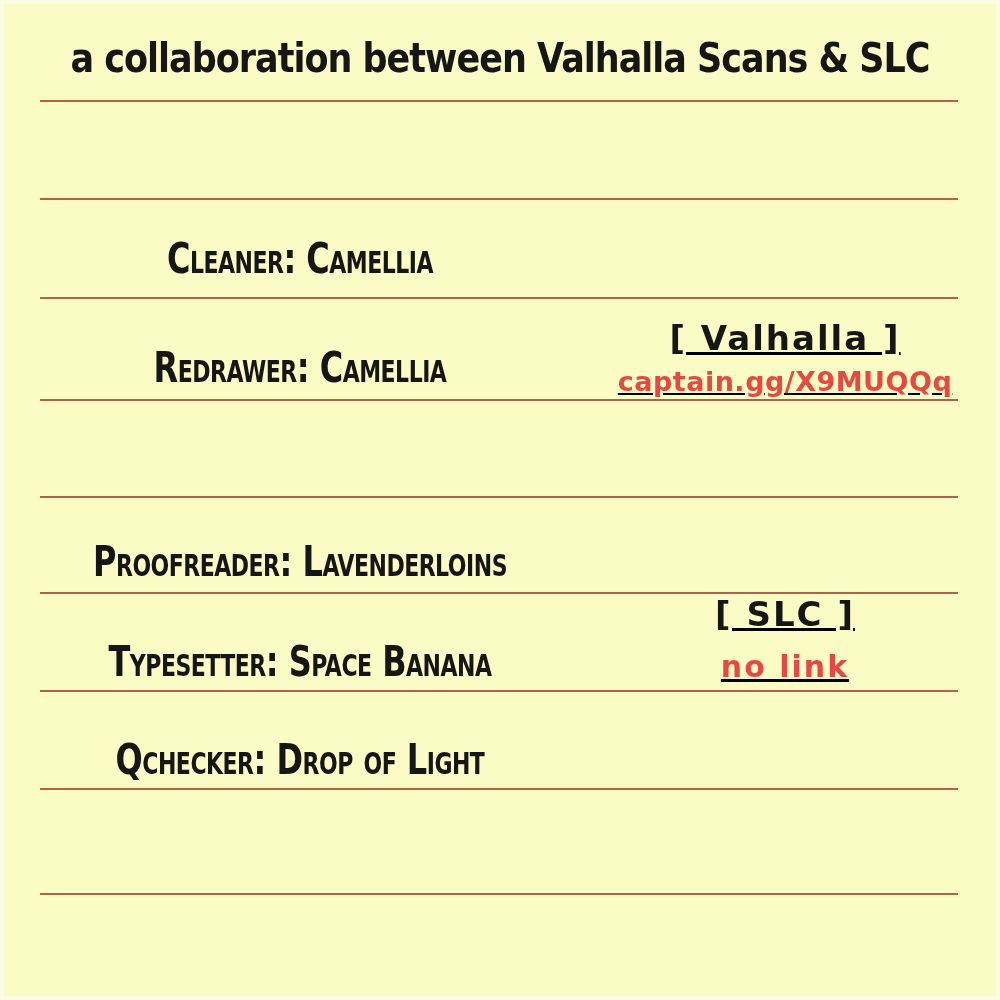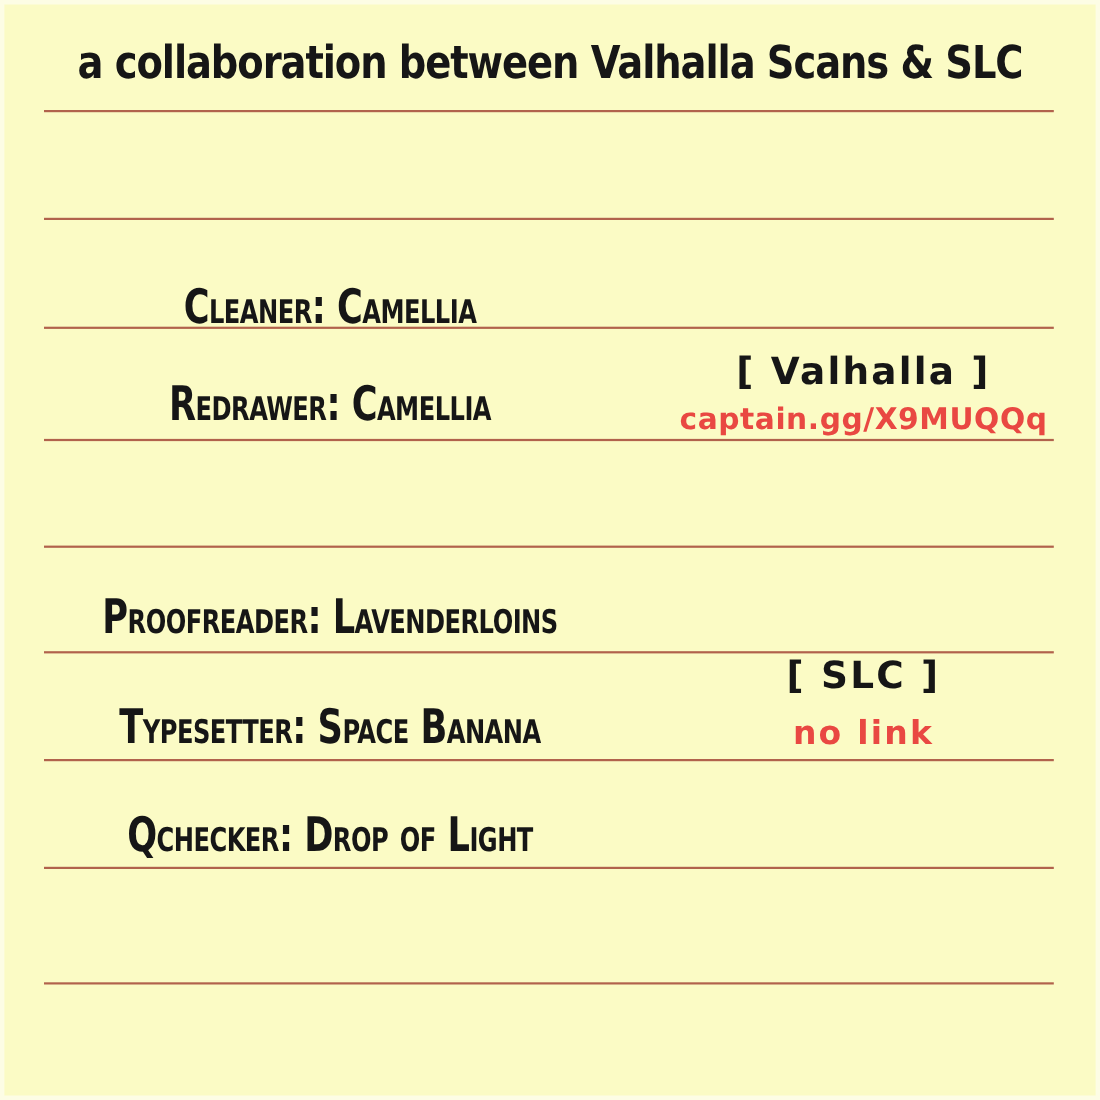--- a/index.html
+++ b/index.html
@@ -67,20 +67,21 @@
     letter-spacing: -0.5px;
     color: var(--ink);
     transform: scaleY(1.35);
     transform-origin: center;
   }
   .group-block {
     position: absolute;
     left: 610px;
     width: 350px;
     text-align: center;
+    text-decoration: underline;
   }
   .group-name {
     display: block;
     font-size: 34px;
     font-weight: bold;
     letter-spacing: 2px;
     line-height: 44px;
     color: var(--ink);
     white-space: nowrap;
   }
@@ -105,21 +106,21 @@
   <div class="rule" style="top:297px"></div>
   <div class="rule" style="top:399px"></div>
   <div class="rule" style="top:496px"></div>
   <div class="rule" style="top:592px"></div>
   <div class="rule" style="top:690px"></div>
   <div class="rule" style="top:788px"></div>
   <div class="rule" style="top:893px"></div>
 
   <div class="title">a collaboration between Valhalla Scans &amp; SLC</div>
 
-  <div class="credit-row" style="top:255px">
+  <div class="credit-row" style="top:234px">
     <span class="credit-label">Cleaner: Camellia</span>
   </div>
   <div class="credit-row" style="top:343px">
     <span class="credit-label">Redrawer: Camellia</span>
   </div>
   <div class="credit-row" style="top:537px">
     <span class="credit-label">Proofreader: Lavenderloins</span>
   </div>
   <div class="credit-row" style="top:637px">
     <span class="credit-label">Typesetter: Space Banana</span>

